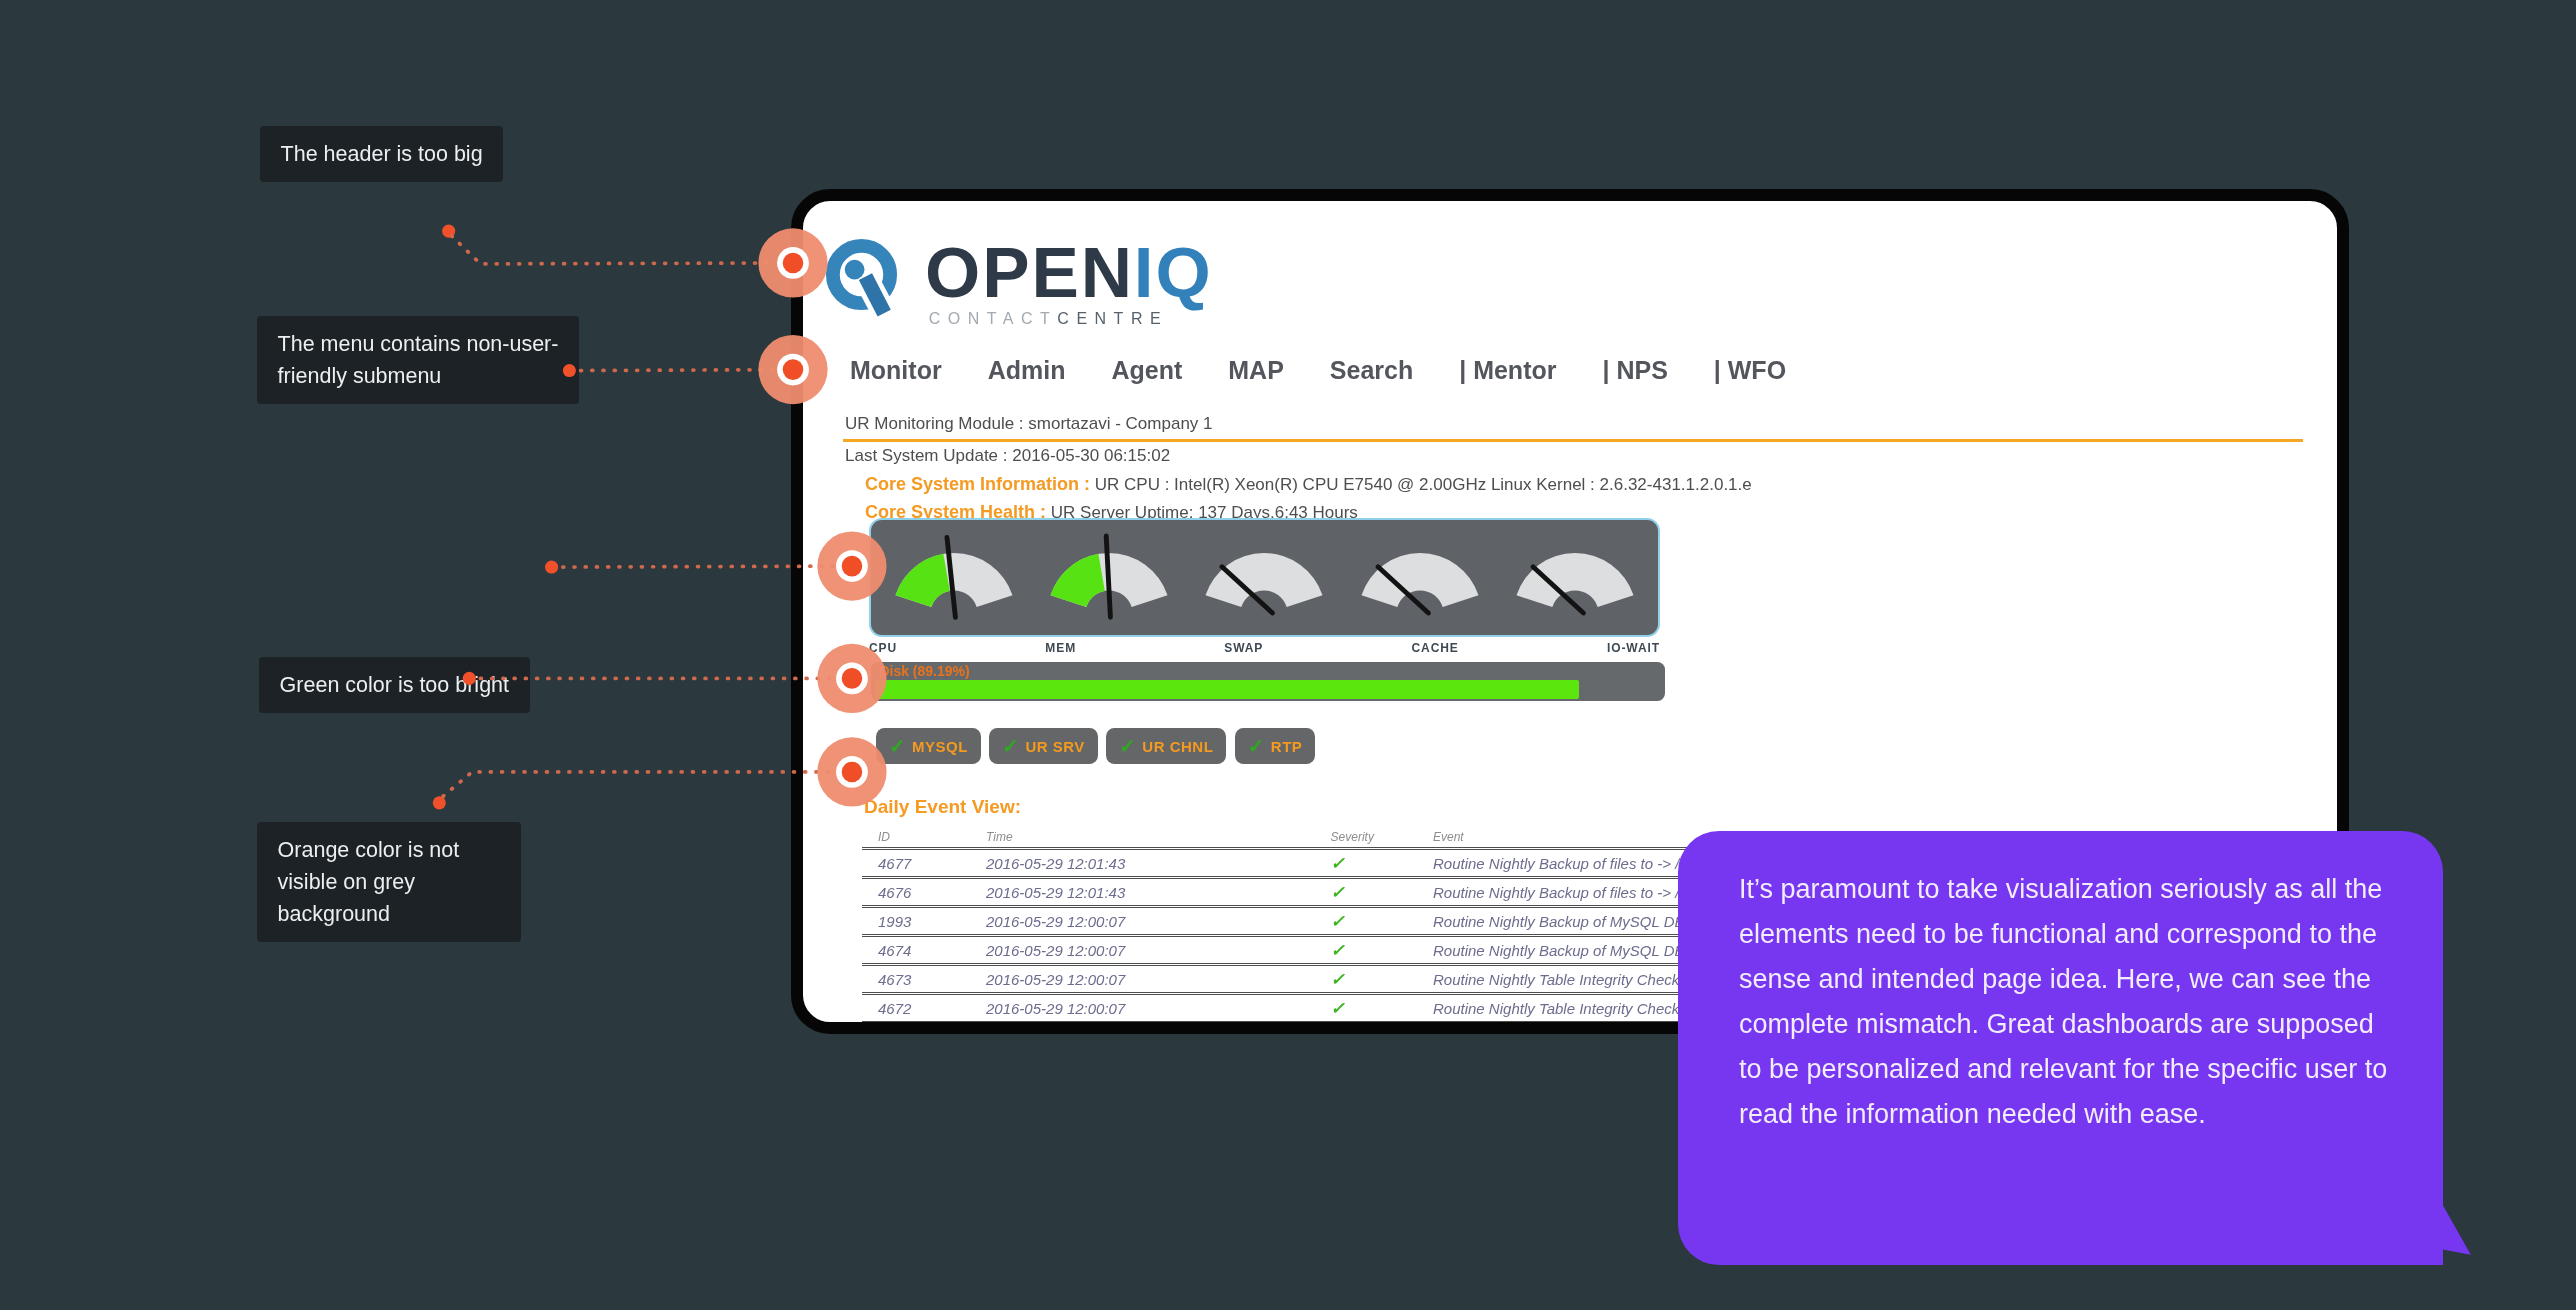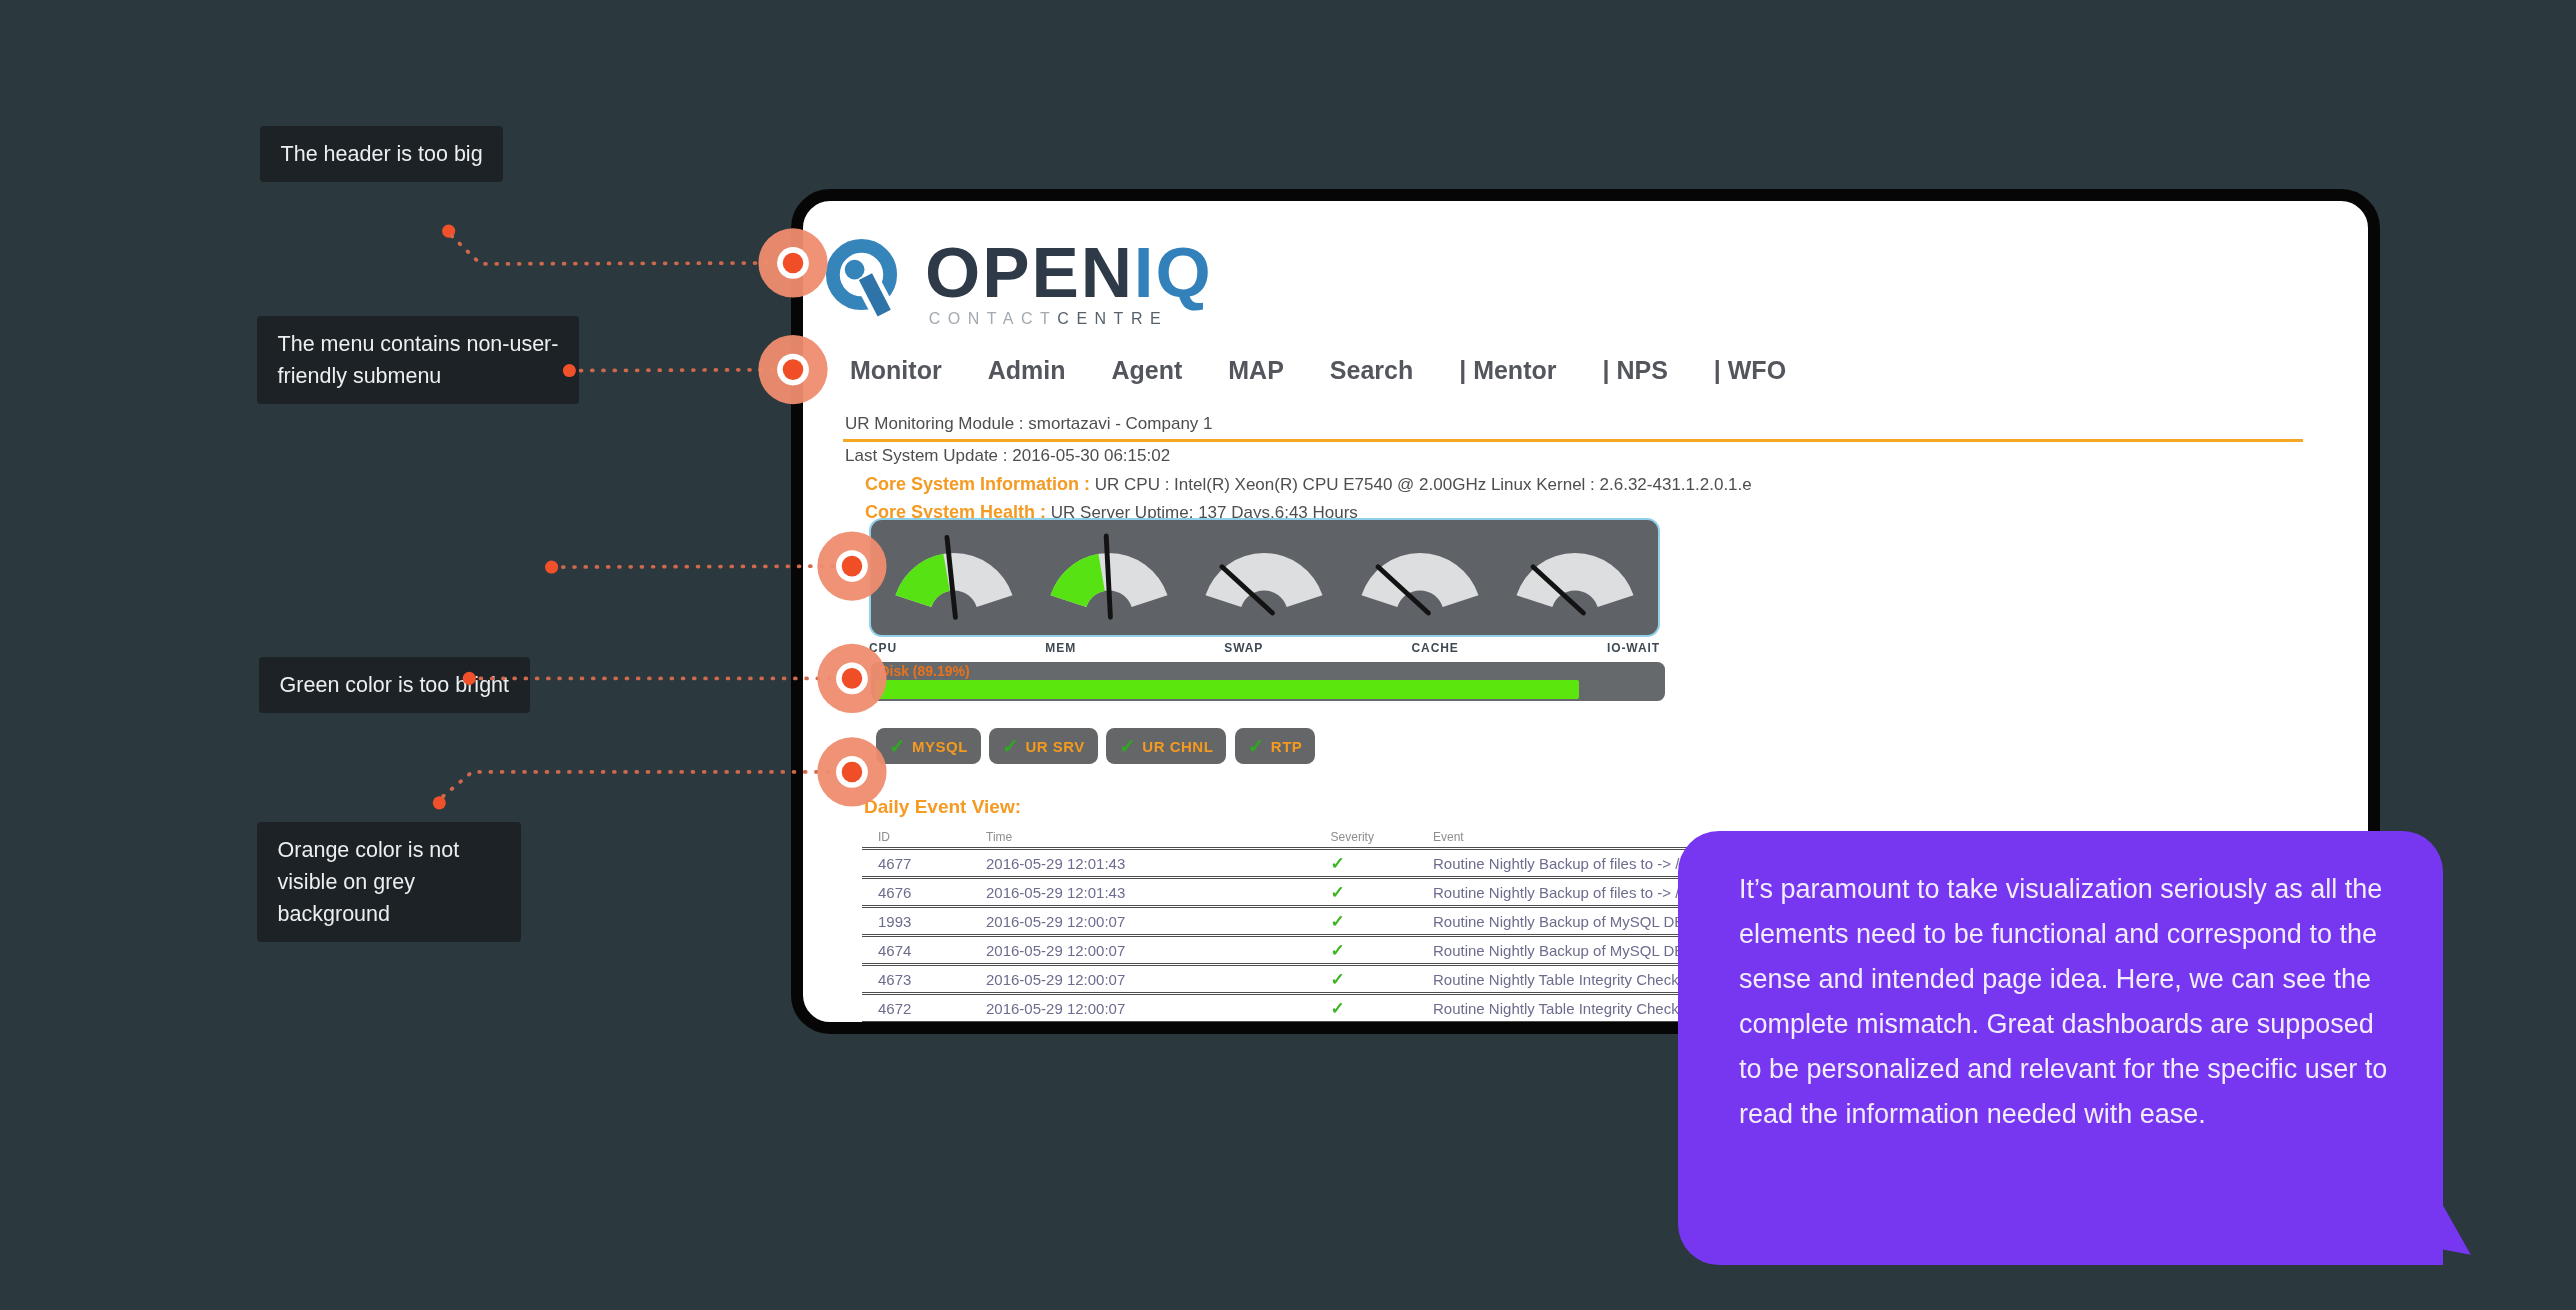--- a/index.html
+++ b/index.html
@@ -19,21 +19,21 @@
   .overlay{position:absolute;left:0;top:0;width:2576px;height:1310px;z-index:60;pointer-events:none;}
   .conn{fill:none;stroke:#D0694C;stroke-width:4;stroke-dasharray:1 11;stroke-linecap:round;}
   .conn-dot{fill:#F0512B;}
   .mk-outer{fill:#EF8C6F;opacity:.95;}
   .mk-ring{fill:#FFFFFF;}
   .mk-core{fill:#F04E26;}
 
   
   .card{position:absolute;left:791px;top:189px;width:1534px;height:821px;
         background:#FFFFFF;border:12px solid #060606;border-radius:39px;
-        overflow:hidden;z-index:10;padding-left:31px;}
+        overflow:hidden;z-index:10;}
   .card *{box-sizing:border-box;}
 
   
   .logo{position:absolute;left:19px;top:36px;display:flex;align-items:flex-start;}
   .logo-q{width:79px;height:84px;}
   .logo-text{margin-left:24px;}
   .brand{font-size:71px;line-height:71px;font-weight:600;letter-spacing:1.9px;color:#2E3A48;}
   .brand .iq{color:#3381BA;}
   .brand-sub{margin-top:1.9px;margin-left:3.7px;font-size:16px;letter-spacing:7.5px;font-weight:500;}
   .sub-1{color:#A3A9B0;}
@@ -77,21 +77,21 @@
 
   
   .svcrow{position:absolute;left:73px;top:527px;display:flex;gap:8.4px;}
   .svc{height:36px;background:#646668;border-radius:8.4px;border:none;
        display:flex;align-items:center;gap:6.6px;padding:0 13px;cursor:pointer;}
   .svc .chk{color:#2FA822;font-size:19.7px;font-weight:bold;}
   .svc .lbl{color:#F59A1F;font-size:15px;font-weight:bold;letter-spacing:0.5px;}
 
   
   .ev-title{position:absolute;left:61px;top:595px;font-size:19px;font-weight:bold;color:#F59A23;}
-  .etable{position:absolute;left:59px;top:625px;width:1446px;font-size:15px;}
+  .etable{position:absolute;left:59px;top:625px;width:1446px;font-size:15px;font-style:italic;}
   .erow{display:grid;grid-template-columns:124px 339px 108px 1fr;
         align-items:center;height:29px;border-bottom:3.7px double #4F4F4F;}
   .erow.head{color:#8E8E8E;font-size:12px;height:24px;}
   .erow .c1{padding-left:16px;}
   .erow .c3{padding-left:5.6px;}
   .ebody .erow{color:#6C6C8E;}
   .ebody .ok{color:#3CB521;font-size:17px;font-weight:bold;}
 
   
   .bubble{position:absolute;left:1678px;top:831px;width:765px;height:434px;

